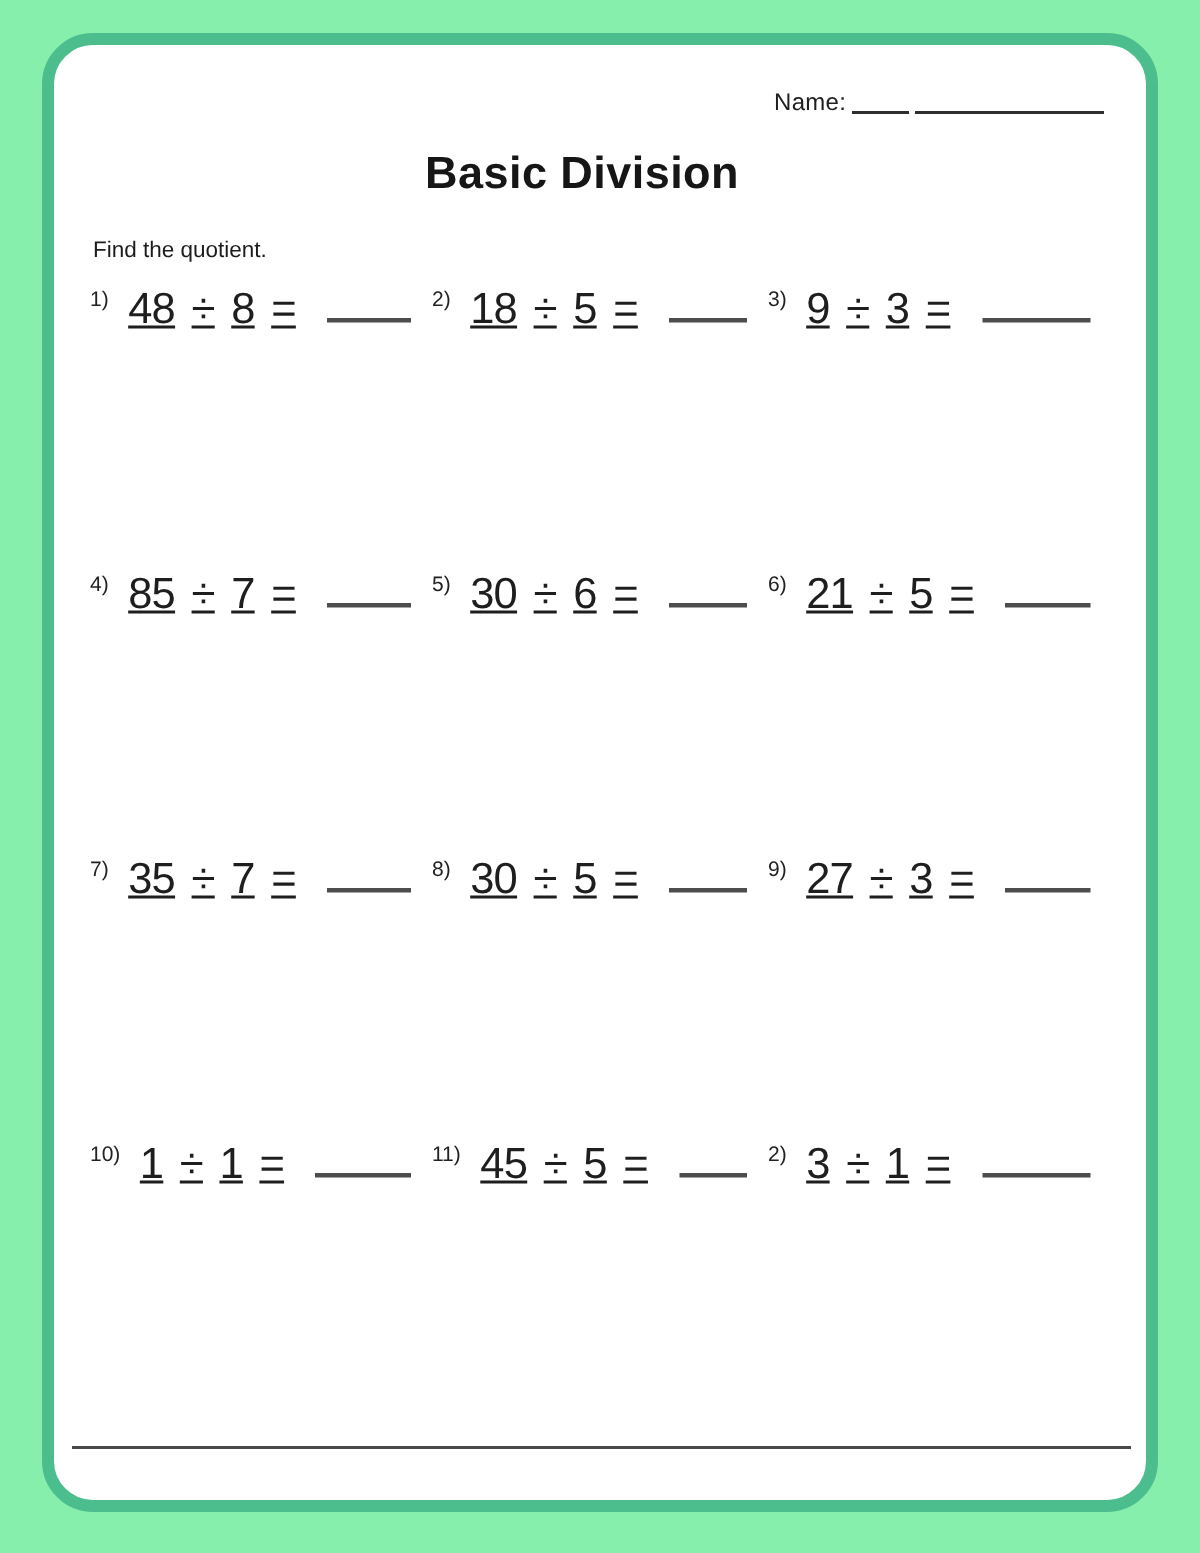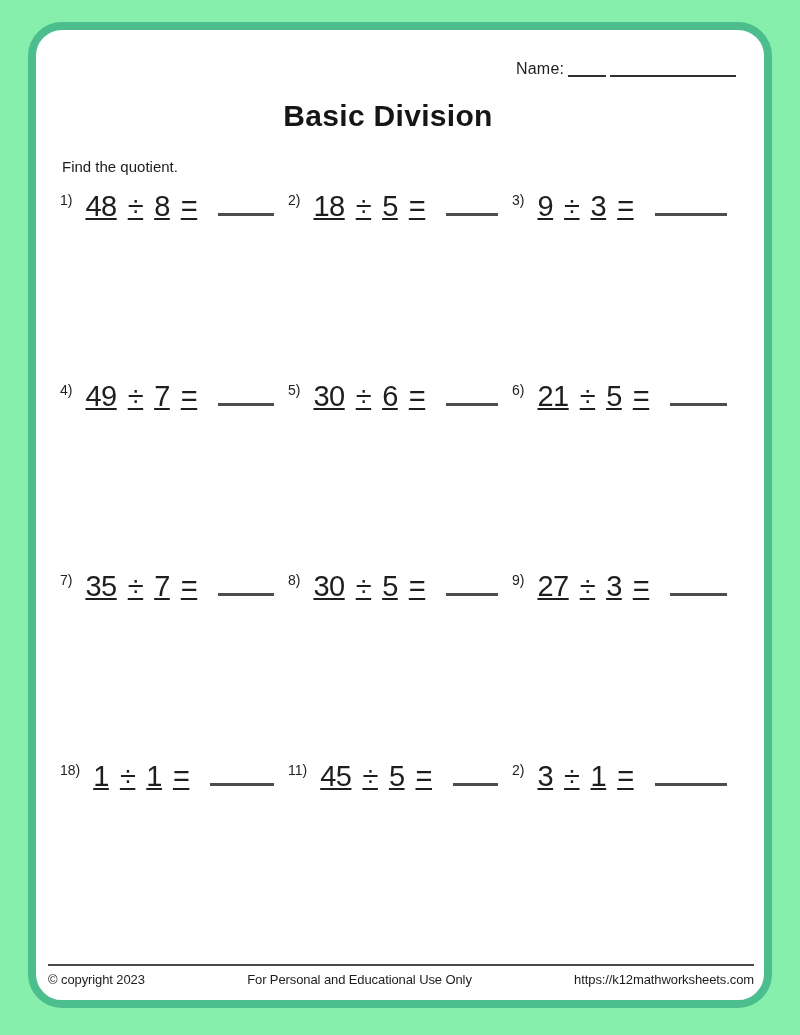--- a/index.html
+++ b/index.html
@@ -153,21 +153,21 @@
     <div class="cell">
       <span class="pnum">3)</span>
       <span class="term">9</span>
       <span class="op">÷</span>
       <span class="term">3</span>
       <span class="op">=</span>
       <span class="blank"></span>
     </div>
     <div class="cell">
       <span class="pnum">4)</span>
-      <span class="term">49</span>
+      <span class="term">85</span>
       <span class="op">÷</span>
       <span class="term">7</span>
       <span class="op">=</span>
       <span class="blank"></span>
     </div>
     <div class="cell">
       <span class="pnum">5)</span>
       <span class="term">30</span>
       <span class="op">÷</span>
       <span class="term">6</span>
@@ -200,21 +200,21 @@
     </div>
     <div class="cell">
       <span class="pnum">9)</span>
       <span class="term">27</span>
       <span class="op">÷</span>
       <span class="term">3</span>
       <span class="op">=</span>
       <span class="blank"></span>
     </div>
     <div class="cell">
-      <span class="pnum">18)</span>
+      <span class="pnum">10)</span>
       <span class="term">1</span>
       <span class="op">÷</span>
       <span class="term">1</span>
       <span class="op">=</span>
       <span class="blank"></span>
     </div>
     <div class="cell">
       <span class="pnum">11)</span>
       <span class="term">45</span>
       <span class="op">÷</span>
@@ -226,18 +226,13 @@
       <span class="pnum">2)</span>
       <span class="term">3</span>
       <span class="op">÷</span>
       <span class="term">1</span>
       <span class="op">=</span>
       <span class="blank"></span>
     </div>
   </div>
 
   <div class="footer-line"></div>
-  <div class="footer-row">
-    <span>© copyright 2023</span>
-    <span>For Personal and Educational Use Only</span>
-    <span>https://k12mathworksheets.com</span>
-  </div>
 </div>
 
 </body></html>

